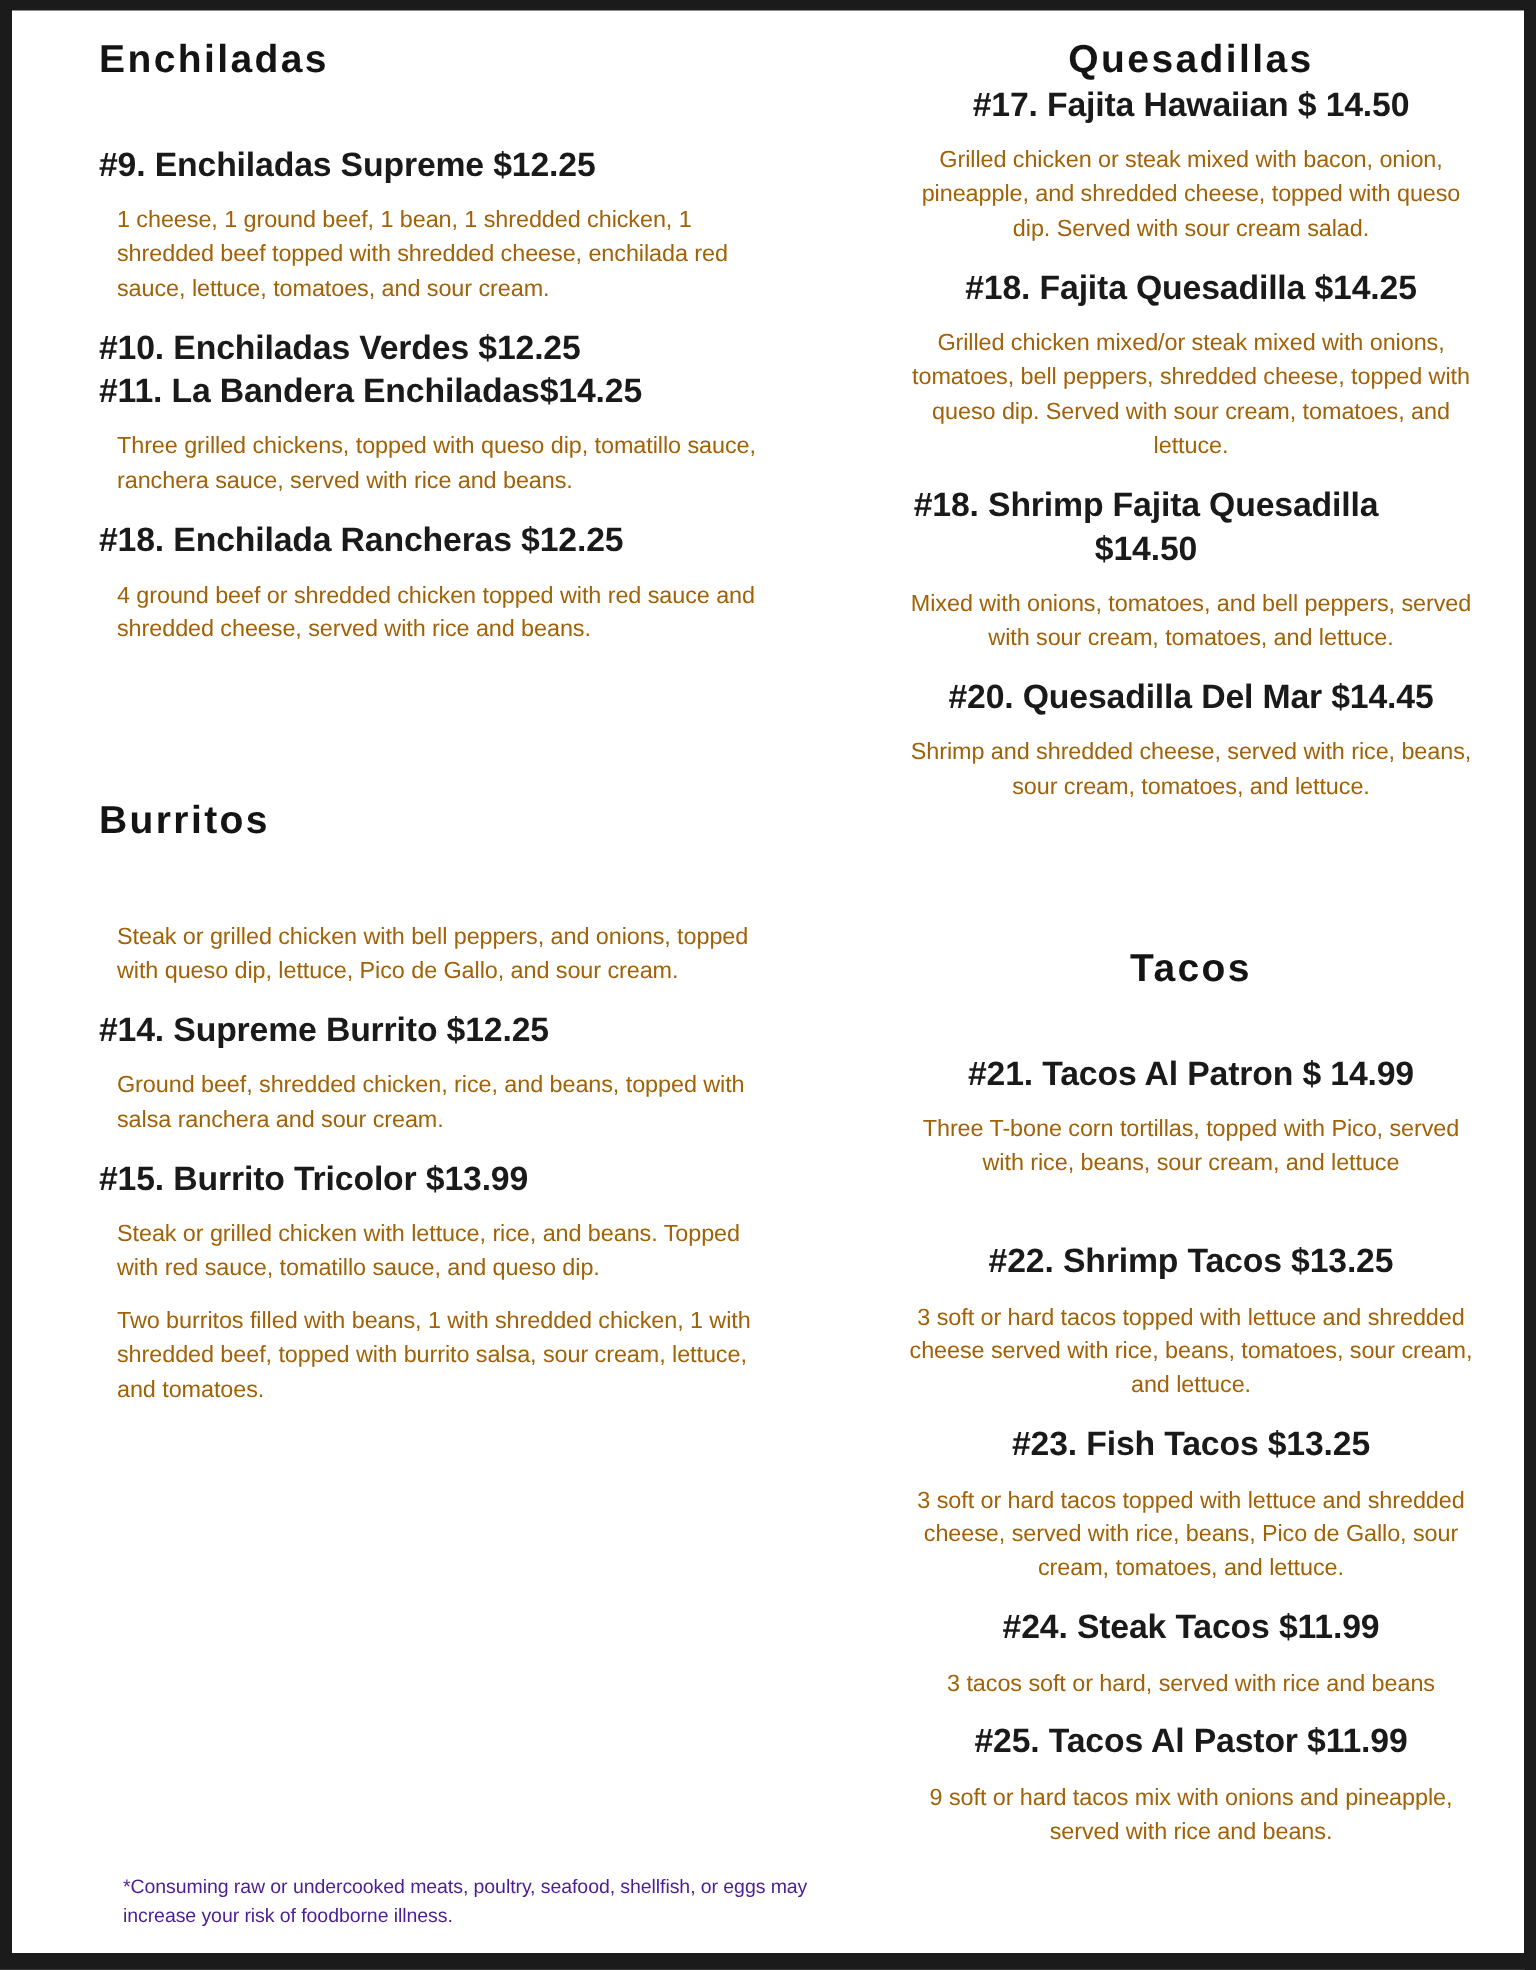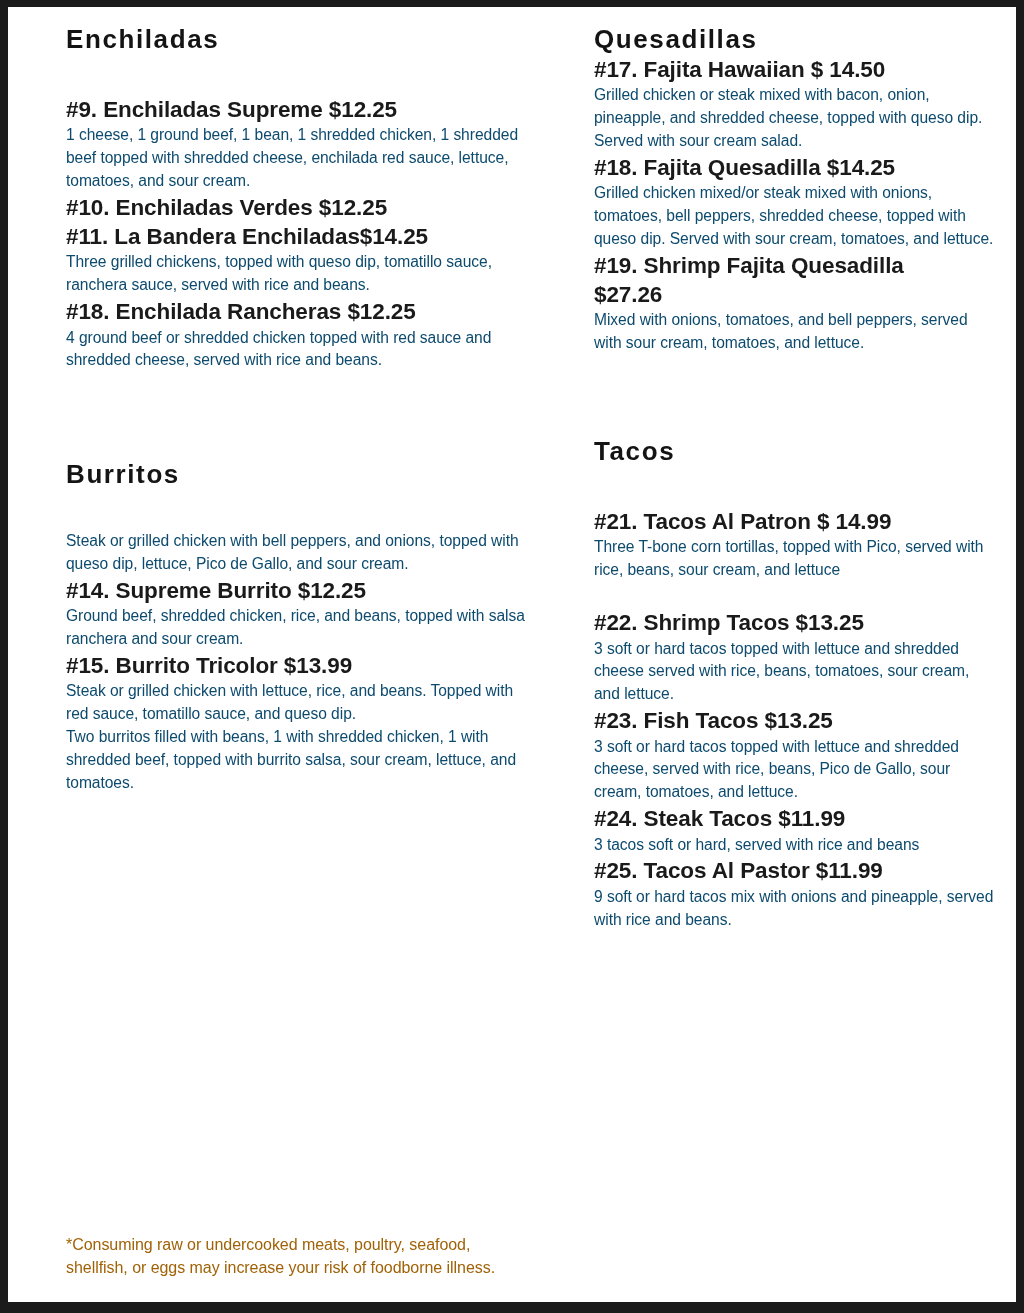--- a/index.html
+++ b/index.html
@@ -35,21 +35,21 @@
     position: absolute;
     left: 0; top: 0;
     width: 1008px;
     height: 1295px;
   }
   .col {
     position: absolute;
     top: 0;
   }
   .col-left  { left: 58px;  width: 470px; }
-  .col-right { left: 586px; width: 400px; }
+  .col-right { left: 586px; width: 400px; text-align: center; }
 
   .section { position: relative; }
 
   .section-title {
     font-size: 26px;
     font-weight: bold;
     letter-spacing: 1.6px;
     color: #141414;
     margin: 0;
     line-height: 1.15;
@@ -59,34 +59,34 @@
   .item-title {
     font-size: 22.5px;
     font-weight: bold;
     color: #1a1a1a;
     line-height: 1.30;
     margin: 0;
     letter-spacing: -0.1px;
   }
   .item-desc {
     font-size: 15.6px;
-    color: #0c4a6e;
+    color: #a16207;
     line-height: 1.47;
-    margin: 0;
+    margin: 12px;
     letter-spacing: -0.05px;
   }
   .disclaimer {
     position: absolute;
     left: 58px;
-    font-size: 16px;
-    color: #a16207;
+    font-size: 13px;
+    color: #4c1d95;
     line-height: 1.45;
     letter-spacing: -0.05px;
     width: 470px;
-    margin: 0;
+    margin: 16px;
   }
   .spacer-sm { height: 18px; }
   .spacer-md { height: 26px; }
   .gap-line  { height: 22px; }
 </style>
 </head>
 <body>
 
 <div class="page-frame">
   <div class="page">
@@ -146,22 +146,26 @@
 
           <div class="item">
             <div class="item-title">#17. Fajita Hawaiian $ 14.50</div>
             <div class="item-desc">Grilled chicken or steak mixed with bacon, onion, pineapple, and shredded cheese, topped with queso dip. Served with sour cream salad.</div>
           </div>
           <div class="item">
             <div class="item-title">#18. Fajita Quesadilla $14.25</div>
             <div class="item-desc">Grilled chicken mixed/or steak mixed with onions, tomatoes, bell peppers, shredded cheese, topped with queso dip. Served with sour cream, tomatoes, and lettuce.</div>
           </div>
           <div class="item">
-            <div class="item-title" style="max-width:340px;">#19. Shrimp Fajita Quesadilla $27.26</div>
+            <div class="item-title" style="max-width:340px;">#18. Shrimp Fajita Quesadilla $14.50</div>
             <div class="item-desc">Mixed with onions, tomatoes, and bell peppers, served with sour cream, tomatoes, and lettuce.</div>
+          </div>
+          <div class="item">
+            <div class="item-title">#20. Quesadilla Del Mar $14.45</div>
+            <div class="item-desc">Shrimp and shredded cheese, served with rice, beans, sour cream, tomatoes, and lettuce.</div>
           </div>
         </div>
 
         <div class="section" style="padding-top:82px;">
           <div class="section-title">Tacos</div>
           <div class="gap-line"></div>
           <div class="spacer-sm"></div>
 
           <div class="item">
             <div class="item-title">#21. Tacos Al Patron $ 14.99</div>

